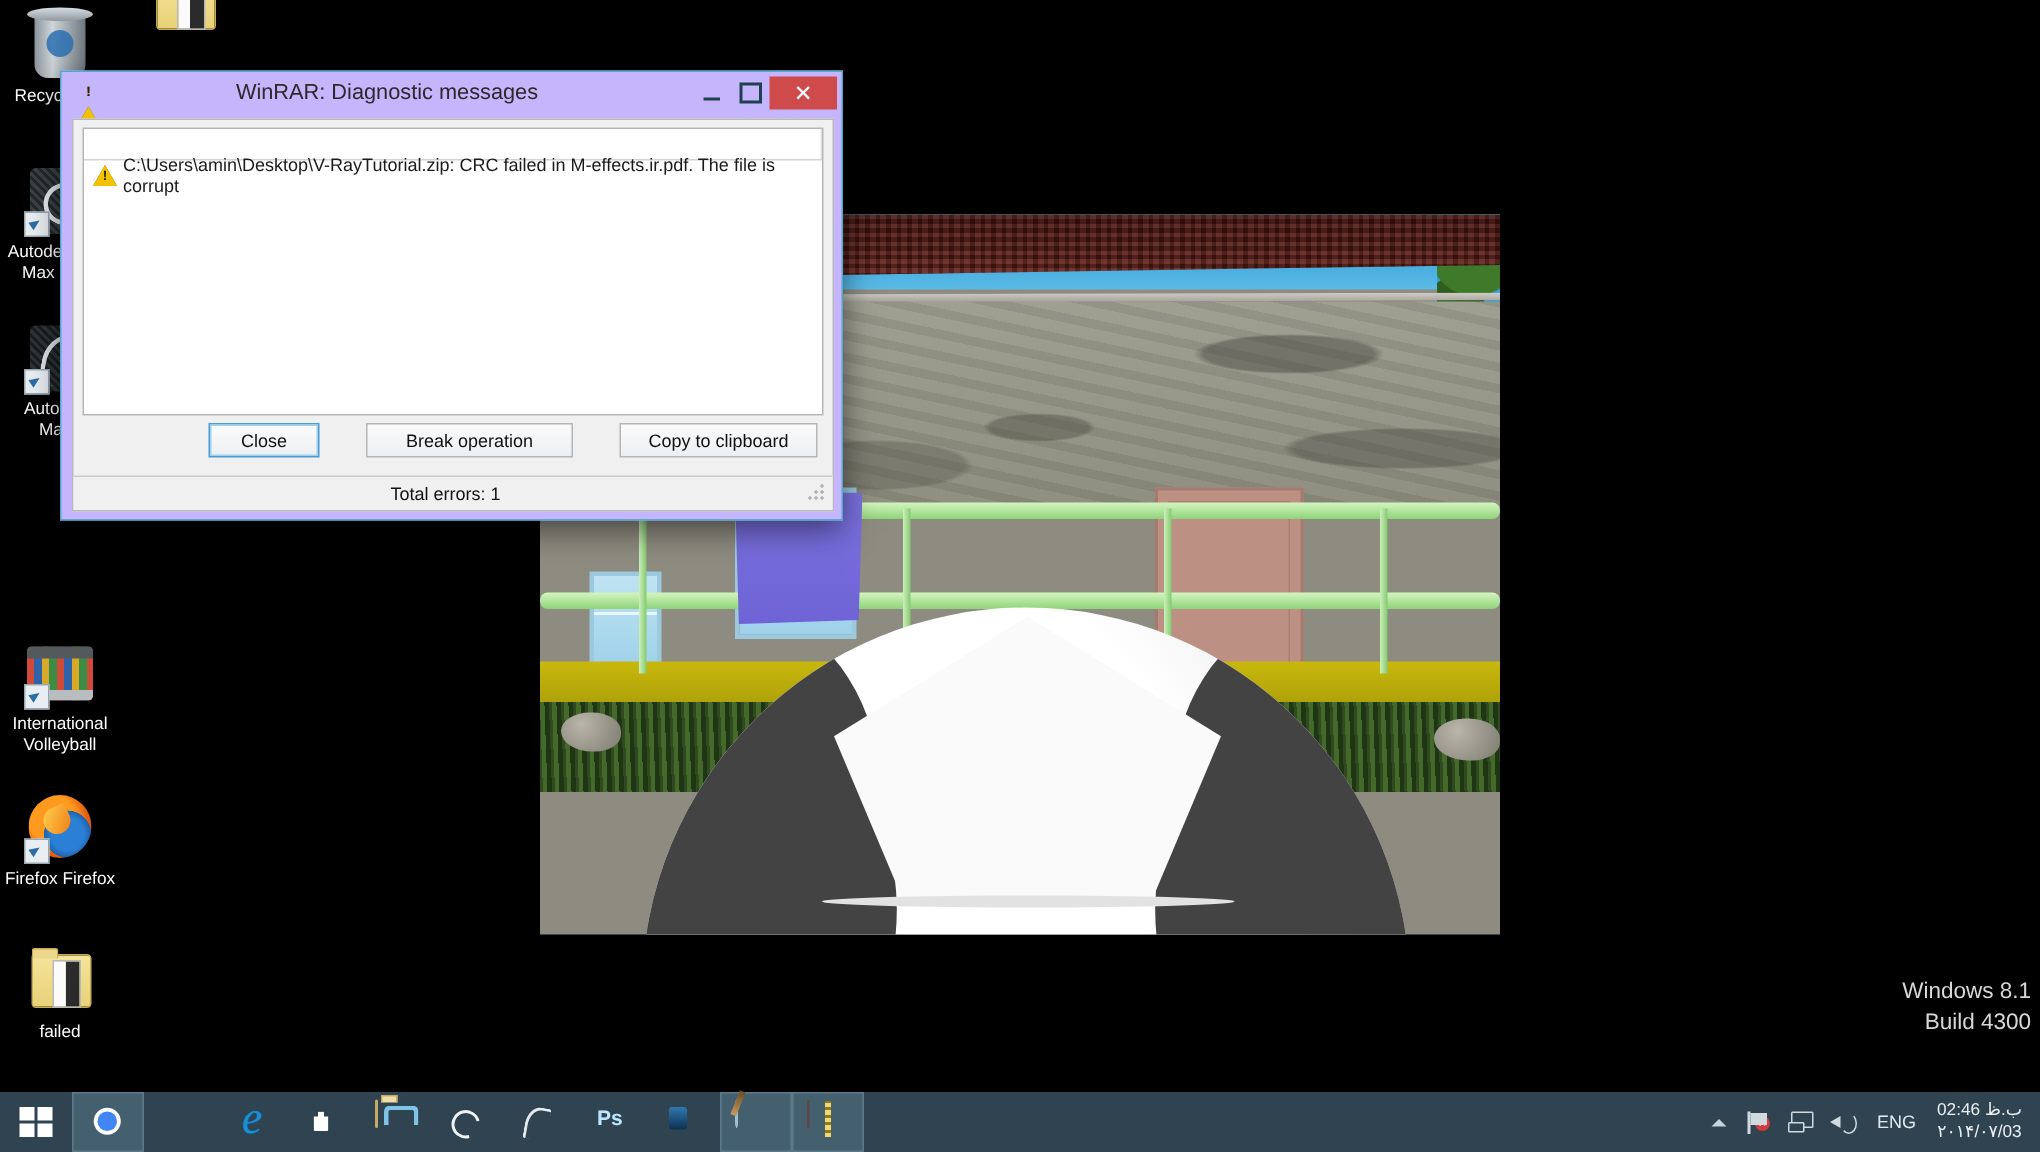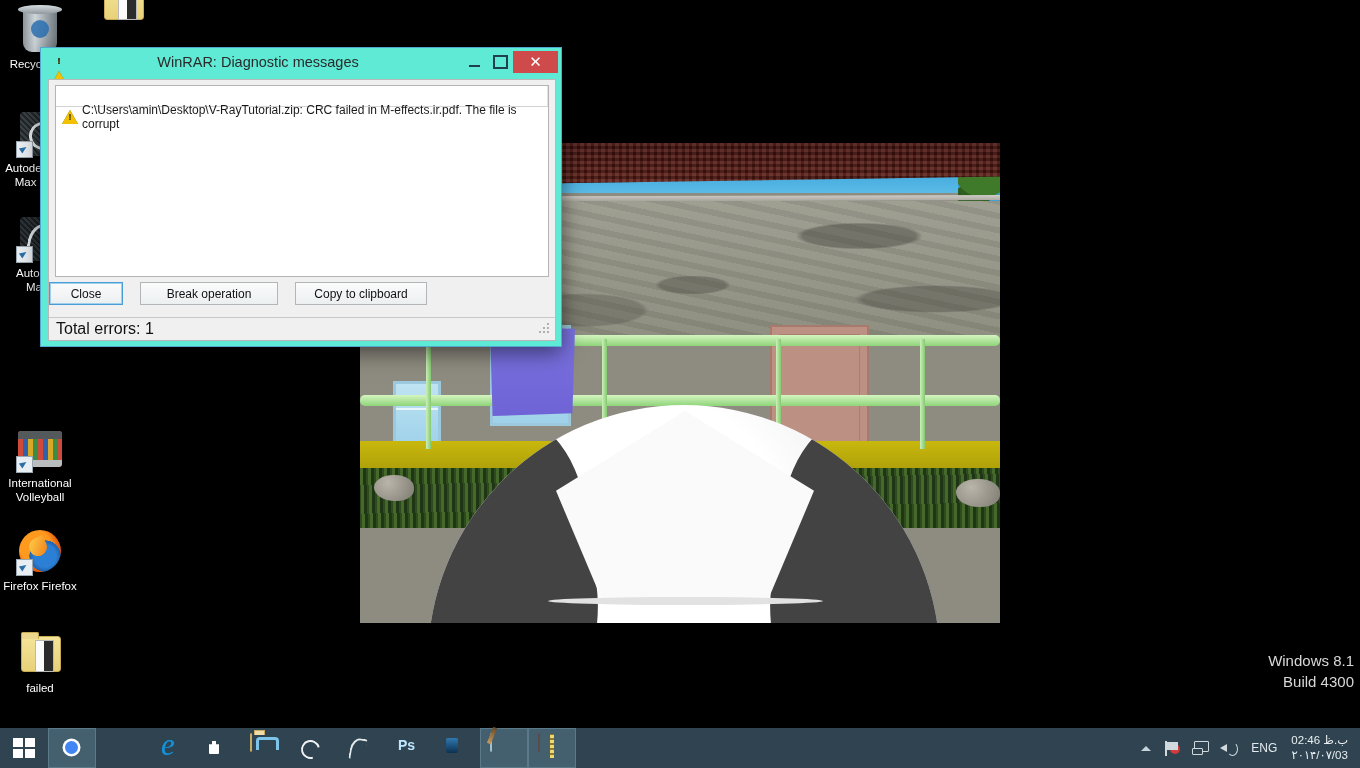--- a/index.html
+++ b/index.html
@@ -119,21 +119,21 @@
     background:#ecd88c;border:1px solid #c6ab52;border-bottom:none;}
   .ic-folder:after{content:"";position:absolute;left:13px;top:3px;width:17px;height:30px;
     background:linear-gradient(90deg,#fbfbfb 0 45%,#2b2b2b 46% 100%);border:1px solid #b9b9b9;}
 
   
   .watermark{position:absolute;right:6px;bottom:36px;text-align:right;color:#d8d8d8;
     font-size:15px;line-height:21px;text-shadow:0 1px 2px #000;}
 
   
   .dialog{position:absolute;left:40px;top:47px;width:520px;height:298px;
-    background:#5eead4;border:1px solid #51a9cf;box-shadow:0 6px 20px rgba(0,0,0,.5);}
+    background:#c4b5fd;border:1px solid #51a9cf;box-shadow:0 6px 20px rgba(0,0,0,.5);}
   .titlebar{height:28px;position:relative;display:flex;align-items:center;}
   .tb-icon{position:absolute;left:10px;top:6px;width:16px;height:16px;}
   .warn-tri{width:0;height:0;border-left:8px solid transparent;border-right:8px solid transparent;
     border-bottom:14px solid #f2c200;position:relative;filter:drop-shadow(0 0 .5px #6b5400);}
   .warn-tri:after{content:"!";position:absolute;left:-2.5px;top:3px;width:5px;text-align:center;
     font-size:9px;font-weight:bold;color:#2b2000;line-height:9px;}
   .tb-title{flex:1;text-align:center;font-size:14.5px;color:#2a2a2a;padding-left:14px;}
   .tb-btns{display:flex;align-items:center;height:28px;}
   .tb-btn{width:26px;height:28px;display:flex;align-items:center;justify-content:center;cursor:default;}
   .tb-btn .min{width:11px;height:2px;background:#204050;margin-top:7px;}
@@ -144,31 +144,31 @@
   .dlg-body{position:absolute;left:7px;top:31px;width:506px;height:260px;background:#f0f0f0;
     border:1px solid #b9b9b9;}
   .listwrap{position:absolute;left:6px;top:5px;width:492px;height:190px;background:#fff;border:1px solid #b4b4b4;}
   .lhead{height:20px;border-bottom:1px solid #d3d3d3;display:flex;background:#fff;}
   .lhead .col{padding:2px 0 0 6px;font-size:12px;color:#222;border-right:1px solid #e2e2e2;height:18px;}
   .lhead .col.c1{width:452px;}
   .lhead .col.c2{flex:1;}
   .lrow{display:flex;align-items:center;height:20px;padding-left:6px;gap:4px;}
   .lrow .msg{font-size:12px;color:#1a1a1a;}
 
-  .btnrow{position:absolute;left:0;top:202px;width:586px;height:30px;display:flex;justify-content:flex-start;gap:17px;}
+  .btnrow{position:absolute;left:0;top:202px;width:586px;height:30px;display:flex;justify-content:center;gap:31px;}
   .dbtn{height:23px;background:linear-gradient(#fbfbfb,#eceff1);border:1px solid #b3b6b9;
     font-size:12px;color:#111;display:flex;align-items:center;justify-content:center;cursor:default;}
   .dbtn.primary{border:1px solid #4a9cd6;box-shadow:0 0 0 1px #9fd0ec inset;}
   .dbtn.w1{width:74px;}
   .dbtn.w2{width:138px;}
   .dbtn.w3{width:132px;}
 
   .statusbar{position:absolute;left:0;bottom:0;width:506px;height:22px;background:#f0f0f0;
     border-top:1px solid #c9c9c9;display:flex;align-items:center;}
-  .statusbar .st-txt{font-size:16px;color:#111;padding-left:7px;flex:1;}
+  .statusbar .st-txt{font-size:12px;color:#111;padding-left:7px;flex:1;text-align:center;}
   .st-grip{width:14px;height:14px;margin-right:3px;opacity:.55;
     background:
       radial-gradient(circle at 2px 10px,#808080 1px,transparent 1.2px),
       radial-gradient(circle at 6px 10px,#808080 1px,transparent 1.2px),
       radial-gradient(circle at 10px 10px,#808080 1px,transparent 1.2px),
       radial-gradient(circle at 6px 6px,#808080 1px,transparent 1.2px),
       radial-gradient(circle at 10px 6px,#808080 1px,transparent 1.2px),
       radial-gradient(circle at 10px 2px,#808080 1px,transparent 1.2px);}
 
   

